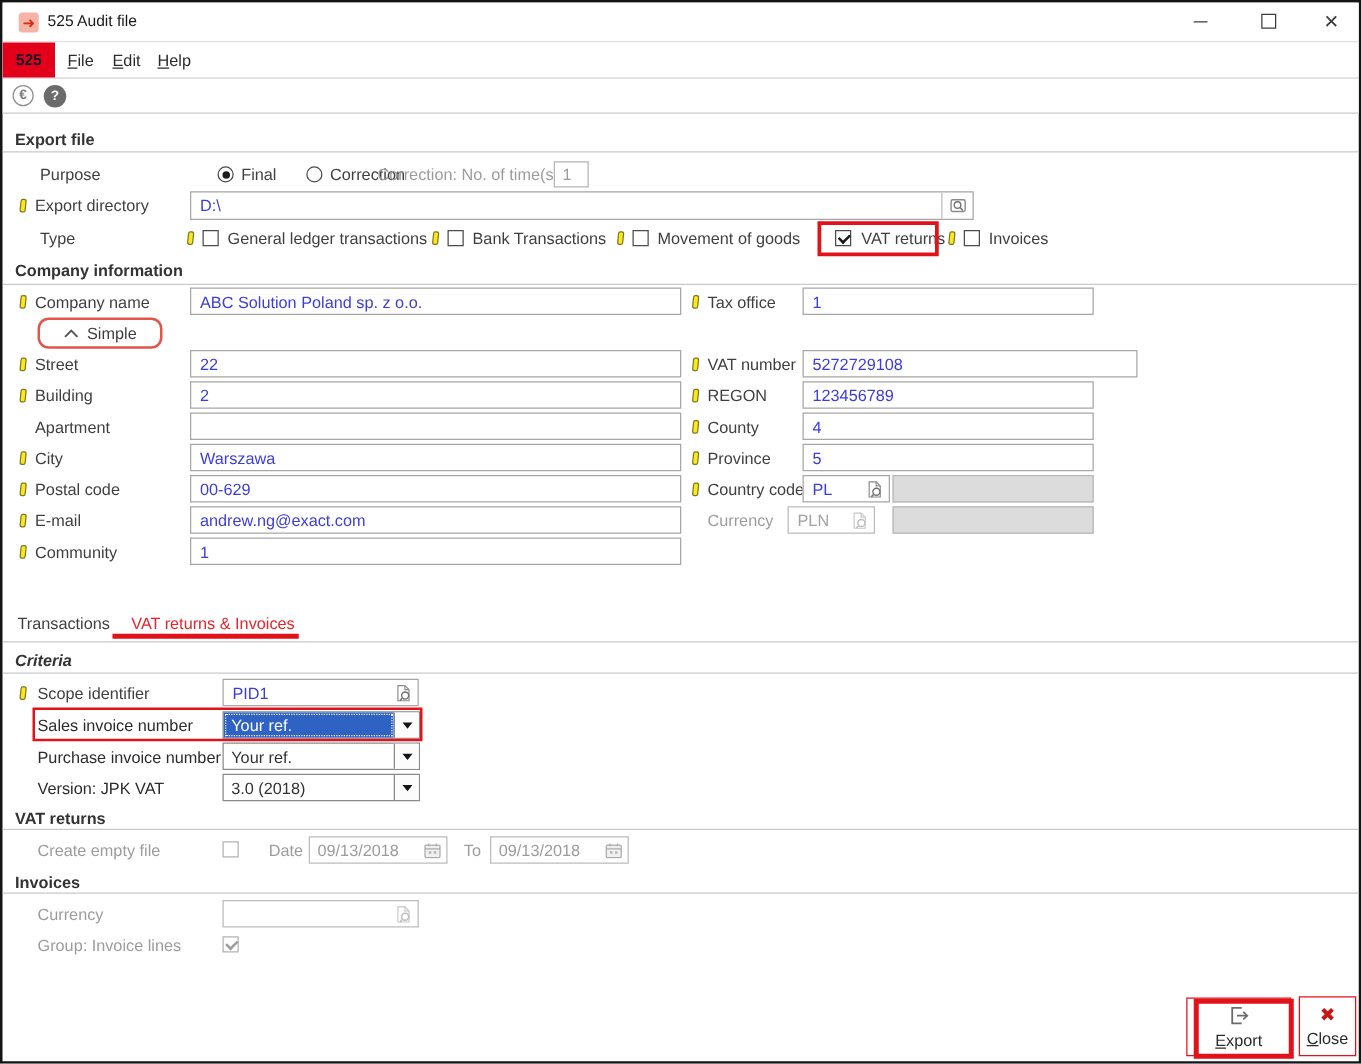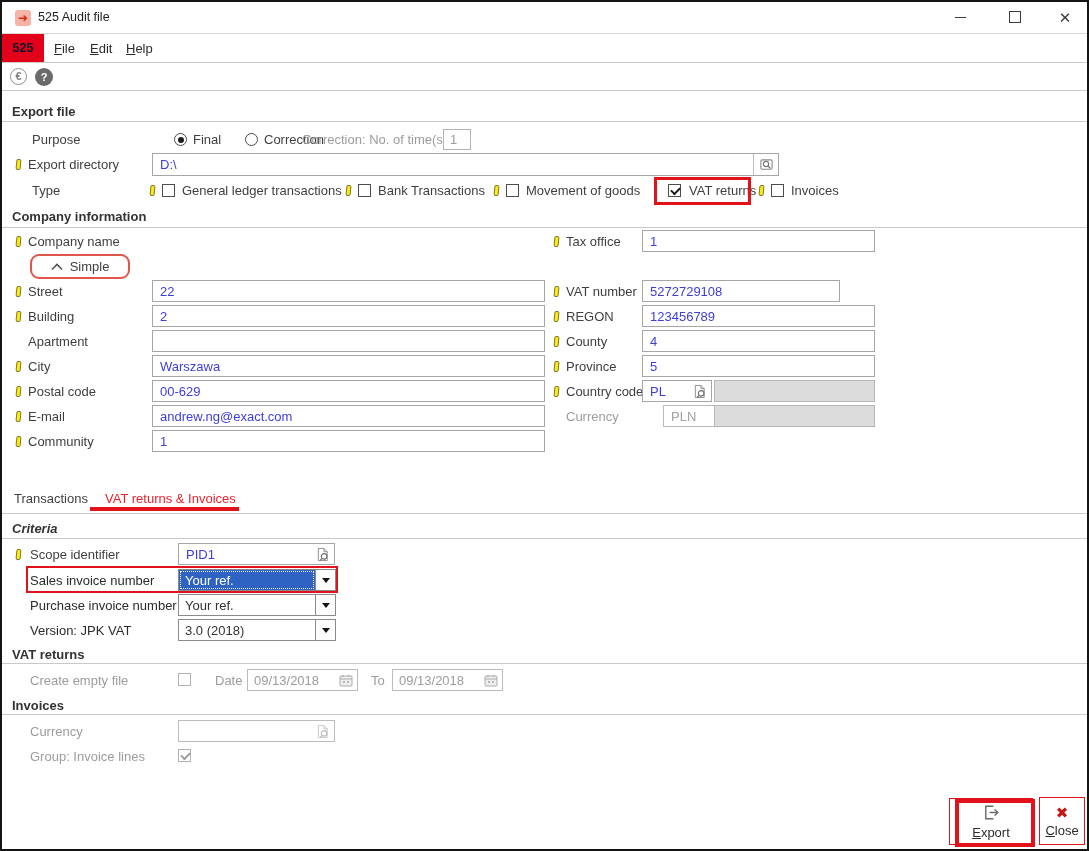--- a/index.html
+++ b/index.html
@@ -129,20 +129,23 @@
   <div class="redbox" style="left:652px;top:175px;width:97px;height:28px;"></div>
   <span class="mk" style="left:757px;top:183px;"></span>
   <span class="cb" style="left:769px;top:182px;"></span>
   <span class="lbl" style="left:789px;top:181px;">Invoices</span>
 
   <div class="shead" style="left:10px;top:207px;">Company information</div>
   <div class="hline" style="top:225px;"></div>
 
   <span class="mk" style="left:14px;top:234px;"></span>
   <span class="lbl" style="left:26px;top:232px;">Company name</span>
+  <div class="fld" style="left:150px;top:228px;width:393px;height:22px;">
+      <span class="val">ABC Solution Poland sp. z o.o.</span>
+    </div>
 
   <div class="simple-btn" style="left:28px;top:252px;width:100px;height:25px;">
     <svg width="12" height="8" viewBox="0 0 12 8">
         <polyline points="1,6.5 6,1.5 11,6.5" fill="none" stroke="#555" stroke-width="1.6"></polyline>
       </svg>
     <span>Simple</span>
   </div>
 
   <span class="mk" style="left:14px;top:284px;"></span>
   <span class="lbl" style="left:26px;top:282px;">Street</span>
@@ -186,21 +189,21 @@
     </div>
 
   <span class="mk" style="left:552px;top:234px;"></span>
   <span class="lbl" style="left:564px;top:232px;">Tax office</span>
   <div class="fld" style="left:640px;top:228px;width:233px;height:22px;">
       <span class="val">1</span>
     </div>
 
   <span class="mk" style="left:552px;top:284px;"></span>
   <span class="lbl" style="left:564px;top:282px;">VAT number</span>
-  <div class="fld" style="left:640px;top:278px;width:198px;height:22px;">
+  <div class="fld" style="left:640px;top:278px;width:268px;height:22px;">
       <span class="val">5272729108</span>
     </div>
 
   <span class="mk" style="left:552px;top:309px;"></span>
   <span class="lbl" style="left:564px;top:307px;">REGON</span>
   <div class="fld" style="left:640px;top:303px;width:233px;height:22px;">
       <span class="val">123456789</span>
     </div>
 
   <span class="mk" style="left:552px;top:334px;"></span>
@@ -224,21 +227,21 @@
           <path d="M2.5 1.5 h6 l3.5 3.5 v9.5 h-9.5 z" fill="#fff" stroke="#8a8a8a"></path>
           <path d="M8.5 1.5 v3.5 h3.5" fill="none" stroke="#8a8a8a"></path>
           <circle cx="8.7" cy="10" r="3" fill="#fff" stroke="#6e6e6e" stroke-width="1.2"></circle>
           <line x1="6.2" y1="12.4" x2="4.4" y2="14.3" stroke="#6e6e6e" stroke-width="1.4"></line>
         </svg>
     </span>
   </div>
   <div class="strip" style="left:712px;top:378px;width:161px;height:22px;"></div>
 
   <span class="lbl glbl" style="left:564px;top:407px;">Currency</span>
-  <div class="fld dis" style="left:661px;top:403px;width:70px;height:22px;">
+  <div class="fld dis" style="left:628px;top:403px;width:70px;height:22px;">
     <span class="val">PLN</span>
     <span class="iconbox">
       <svg width="14" height="15" viewBox="0 0 15 16">
           <path d="M2.5 1.5 h6 l3.5 3.5 v9.5 h-9.5 z" fill="#fff" stroke="#c6c6c6"></path>
           <path d="M8.5 1.5 v3.5 h3.5" fill="none" stroke="#c6c6c6"></path>
           <circle cx="8.7" cy="10" r="3" fill="#fff" stroke="#bdbdbd" stroke-width="1.2"></circle>
           <line x1="6.2" y1="12.4" x2="4.4" y2="14.3" stroke="#bdbdbd" stroke-width="1.4"></line>
         </svg>
     </span>
   </div>

